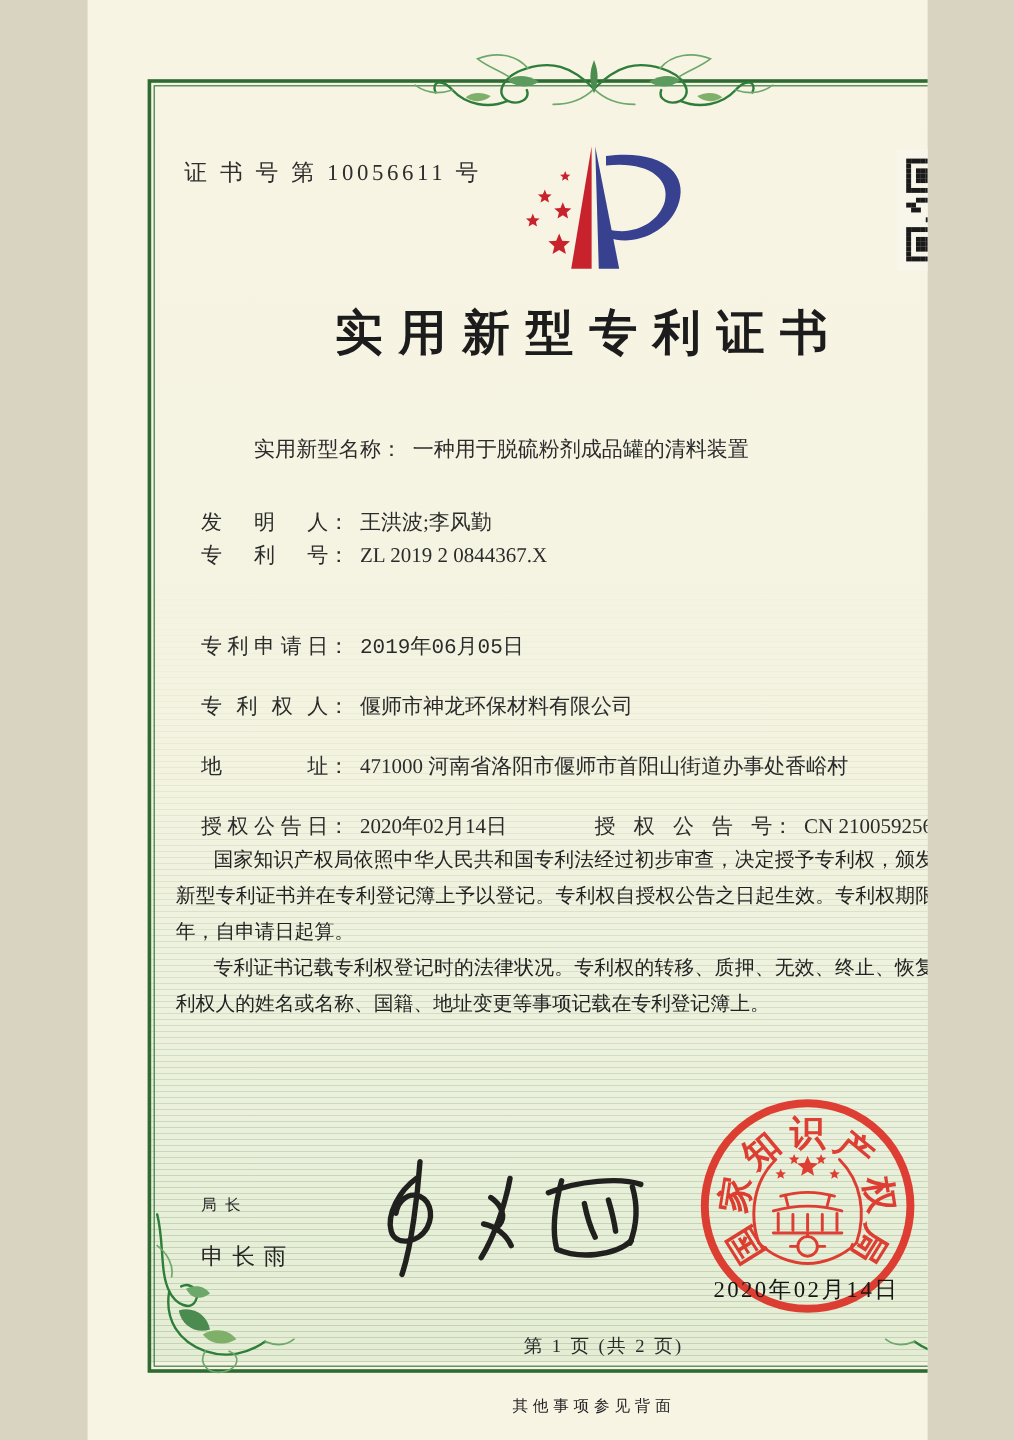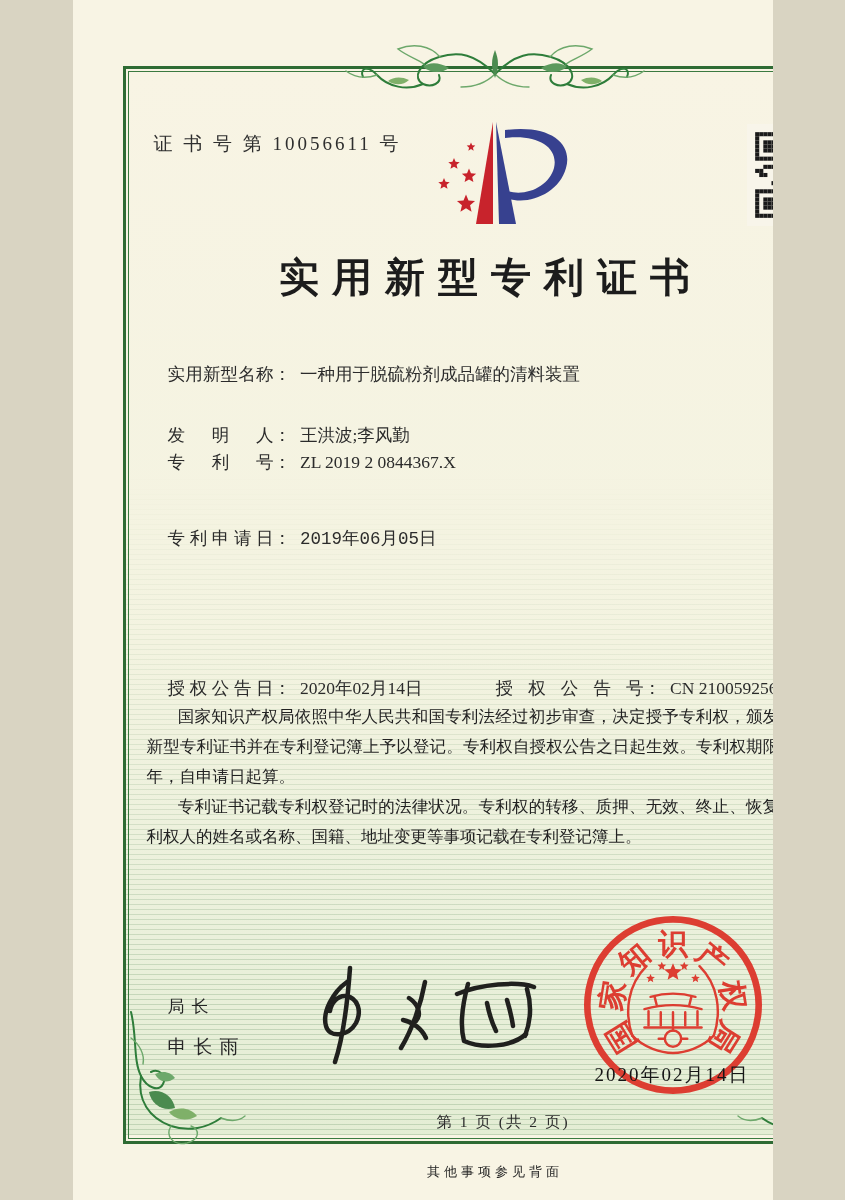--- a/index.html
+++ b/index.html
@@ -28,21 +28,21 @@
   
   .field{position:absolute;left:95px;z-index:3;font-size:17.5px;color:#2b2b2b;white-space:nowrap;}
   .field .lab{display:inline-block;width:106px;text-align:justify;text-align-last:justify;-moz-text-align-last:justify;vertical-align:top;}
   .field .val{margin-left:9px;}
   .field.pubno{left:423px;}
   .field.pubno .lab{width:148px;}
   
   .body-text{position:absolute;left:74px;top:702px;width:666px;z-index:3;}
   .body-text p{margin:0;font-size:16.5px;line-height:30px;text-indent:1.9em;color:#222;text-align:justify;}
   
-  .director-label{position:absolute;left:95px;top:995px;z-index:3;font-size:17px;letter-spacing:7px;}
+  .director-label{position:absolute;left:95px;top:995px;z-index:3;font-size:13px;letter-spacing:7px;}
   .director-name{position:absolute;left:95px;top:1034px;z-index:3;font-size:19px;letter-spacing:7px;}
   .signature{position:absolute;left:218px;top:962px;z-index:4;}
   .seal{position:absolute;left:498px;top:903px;z-index:3;opacity:.93;}
   .seal-date{position:absolute;left:522px;top:1062px;z-index:4;font-size:19px;letter-spacing:2px;color:#161616;}
   .page-indicator{position:absolute;left:50px;width:737px;top:1112px;z-index:3;text-align:center;font-size:15.5px;letter-spacing:2px;color:#2b2b2b;padding-left:12px;}
   .back-note{position:absolute;left:0;width:845px;top:1163px;z-index:3;text-align:center;font-size:13px;letter-spacing:4px;color:#1f1f1f;}
   .stroke-g{stroke:#2e7d3a;fill:none;stroke-width:2;stroke-linecap:round;}
   .stroke-g2{stroke:#6da86b;fill:none;stroke-width:1.4;stroke-linecap:round;}
 </style>
 </head>
@@ -326,31 +326,37 @@
         <rect x="14" y="22" width="1" height="1"></rect>
         <rect x="15" y="22" width="1" height="1"></rect>
         <rect x="17" y="22" width="1" height="1"></rect>
         <rect x="21" y="22" width="1" height="1"></rect>
         <rect x="22" y="22" width="1" height="1"></rect>
       </g>
   </svg>
 
   <div class="title">实用新型专利证书</div>
 
-  <div class="field" style="top:362px;">
+  <div class="field" style="top:362px;margin-left:44px;">
     <span class="lab">实用新型名称</span><span>：</span><span class="val">一种用于脱硫粉剂成品罐的清料装置</span>
   </div>
   <div class="field" style="top:423px;">
     <span class="lab">发明人</span><span>：</span><span class="val">王洪波;李风勤</span>
   </div>
   <div class="field" style="top:450px;">
     <span class="lab">专利号</span><span>：</span><span class="val">ZL 2019 2 0844367.X</span>
   </div>
   <div class="field" style="top:526px;font-family:Liberation Mono, monospace;">
     <span class="lab">专利申请日</span><span>：</span><span class="val">2019年06月05日</span>
+  </div>
+  <div class="field" style="top:576px;">
+    <span class="lab">专利权人</span><span>：</span><span class="val">偃师市神龙环保材料有限公司</span>
+  </div>
+  <div class="field" style="top:626px;">
+    <span class="lab">地址</span><span>：</span><span class="val">471000 河南省洛阳市偃师市首阳山街道办事处香峪村</span>
   </div>
   <div class="field" style="top:676px;">
     <span class="lab">授权公告日</span><span>：</span><span class="val">2020年02月14日</span>
   </div>
   <div class="field pubno" style="top:676px;">
     <span class="lab">授权公告号</span><span>：</span><span class="val">CN 210059256 U</span>
   </div>
 
   <div class="body-text">
     <p>国家知识产权局依照中华人民共和国专利法经过初步审查，决定授予专利权，颁发实用新型专利证书并在专利登记簿上予以登记。专利权自授权公告之日起生效。专利权期限为十年，自申请日起算。</p>

